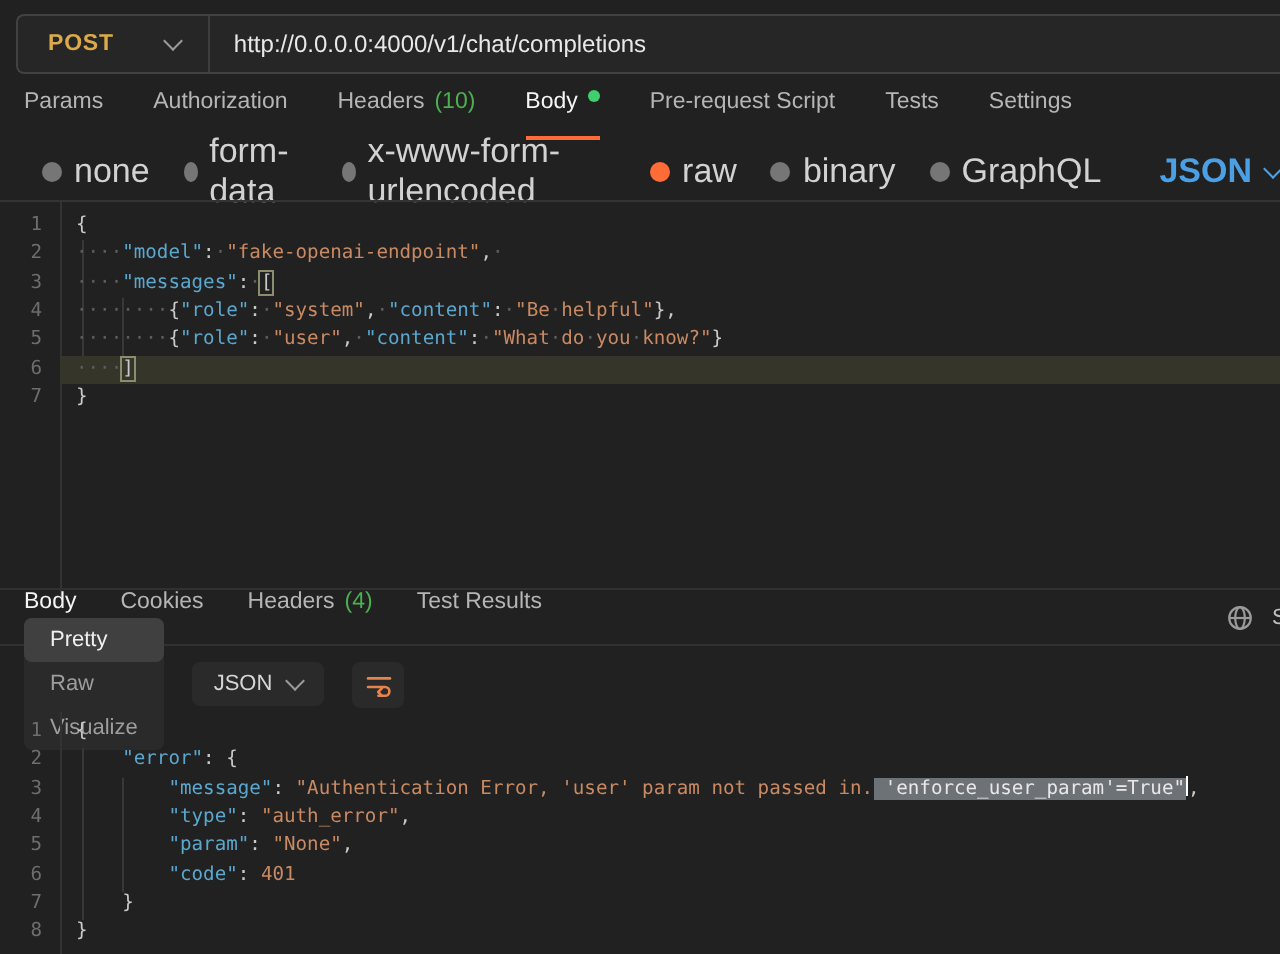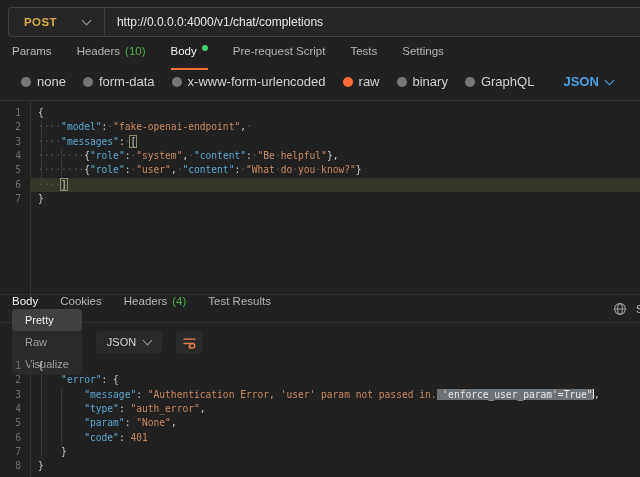--- a/index.html
+++ b/index.html
@@ -23,21 +23,21 @@
   .url{font-size:12px;color:#e8e8e8;padding-left:12px;white-space:nowrap;text-align:center;}
   
   .tabsrow{position:absolute;top:45px;left:0;right:0;height:25px;display:flex;gap:25px;
            padding-left:12px;font-size:11.5px;align-items:stretch;}
   .tab{color:#b5b5b5;display:flex;align-items:flex-start;gap:5px;box-sizing:border-box;border-bottom:2px solid transparent;padding-bottom:1px;}
   .tab.active{color:#f5f5f5;border-bottom:2px solid var(--accent-orange);}
   .count{color:var(--count-green);}
   .gdot{width:6px;height:6px;border-radius:50%;background:var(--body-dot-green);display:inline-block;}
   
   .radiorow{position:absolute;top:74px;left:0;right:0;height:24px;display:flex;gap:17px;
-            padding-left:21px;align-items:flex-start;font-size:13px;color:#d2d2d2;}
+            padding-left:21px;align-items:center;font-size:17px;color:#d2d2d2;}
   .radio{display:flex;align-items:center;gap:6px;}
   .rdot{width:10px;height:10px;border-radius:50%;background:#767676;}
   .radio.sel .rdot{background:var(--accent-orange);}
   .langsel{color:var(--link-blue);display:flex;align-items:center;gap:7px;margin-left:12px;font-weight:600;}
   .langsel .chev{border-color:var(--link-blue);}
   .sep{position:absolute;left:0;right:0;border-top:1px solid #343434;height:0;}
   
   .editor{position:absolute;left:0;right:0;font-family:"DejaVu Sans Mono",monospace;font-size:9.6px;}
   .editor .gutline{position:absolute;left:30px;top:0;bottom:0;width:1px;background:#333;}
   .line{display:flex;height:14.35px;line-height:14.35px;position:relative;}
@@ -79,20 +79,23 @@
   <span class="chev"></span>
   <span class="vdiv"></span>
   <span class="url">http://0.0.0.0:4000/v1/chat/completions</span>
 </div>
 
 <div class="tabsrow" id="request-tabs">
     <div class="tab">
       <span>Params</span>
     </div>
     <div class="tab">
+      <span>Authorization</span>
+    </div>
+    <div class="tab">
       <span>Headers</span>
       <span class="count">(10)</span>
     </div>
     <div class="tab active">
       <span>Body</span>
       <span class="gdot"></span>
     </div>
     <div class="tab">
       <span>Pre-request Script</span>
     </div>

